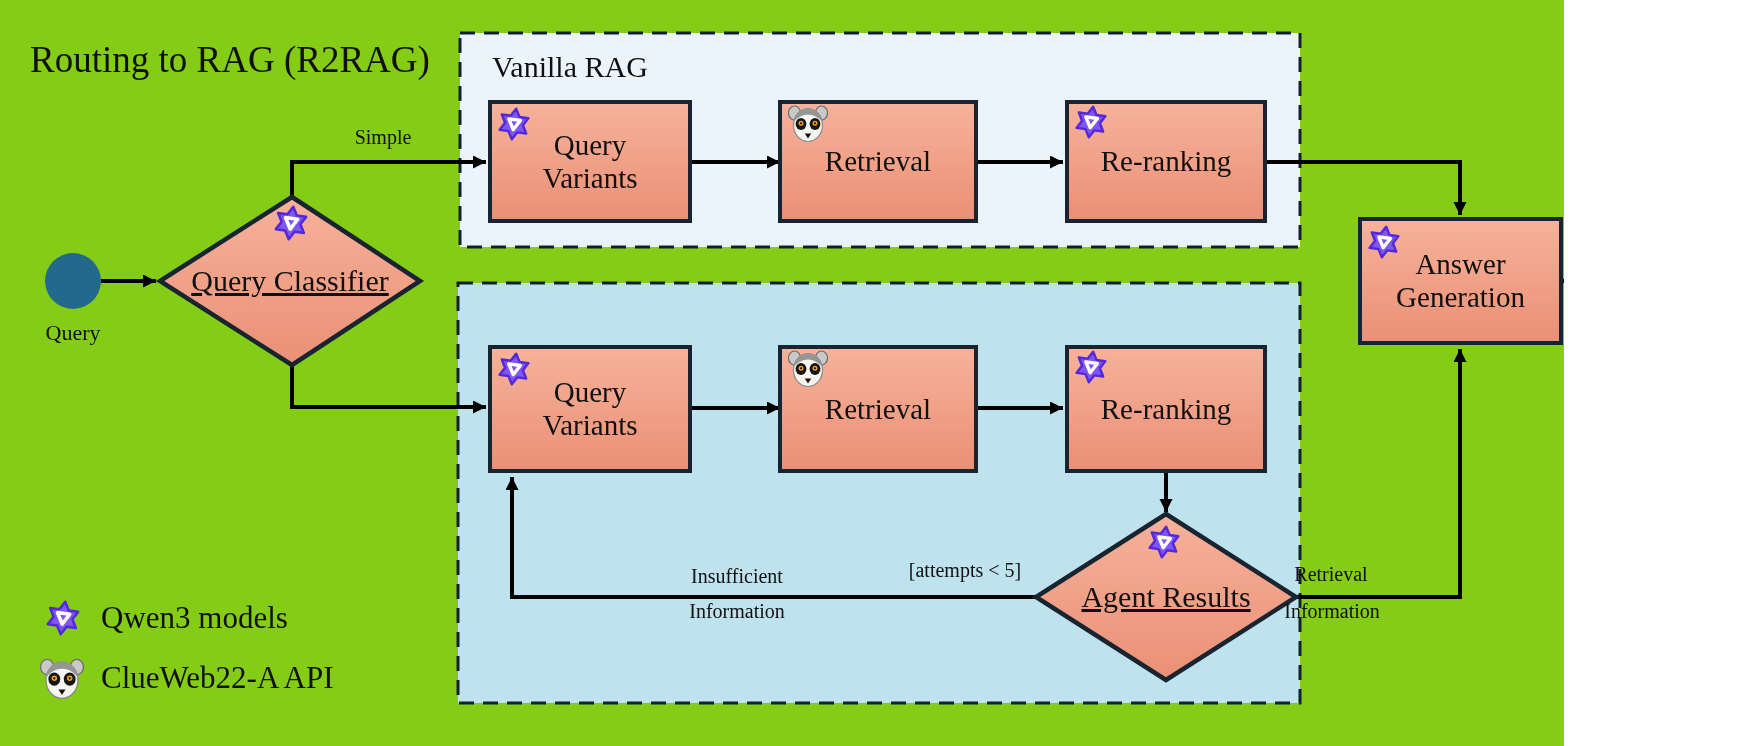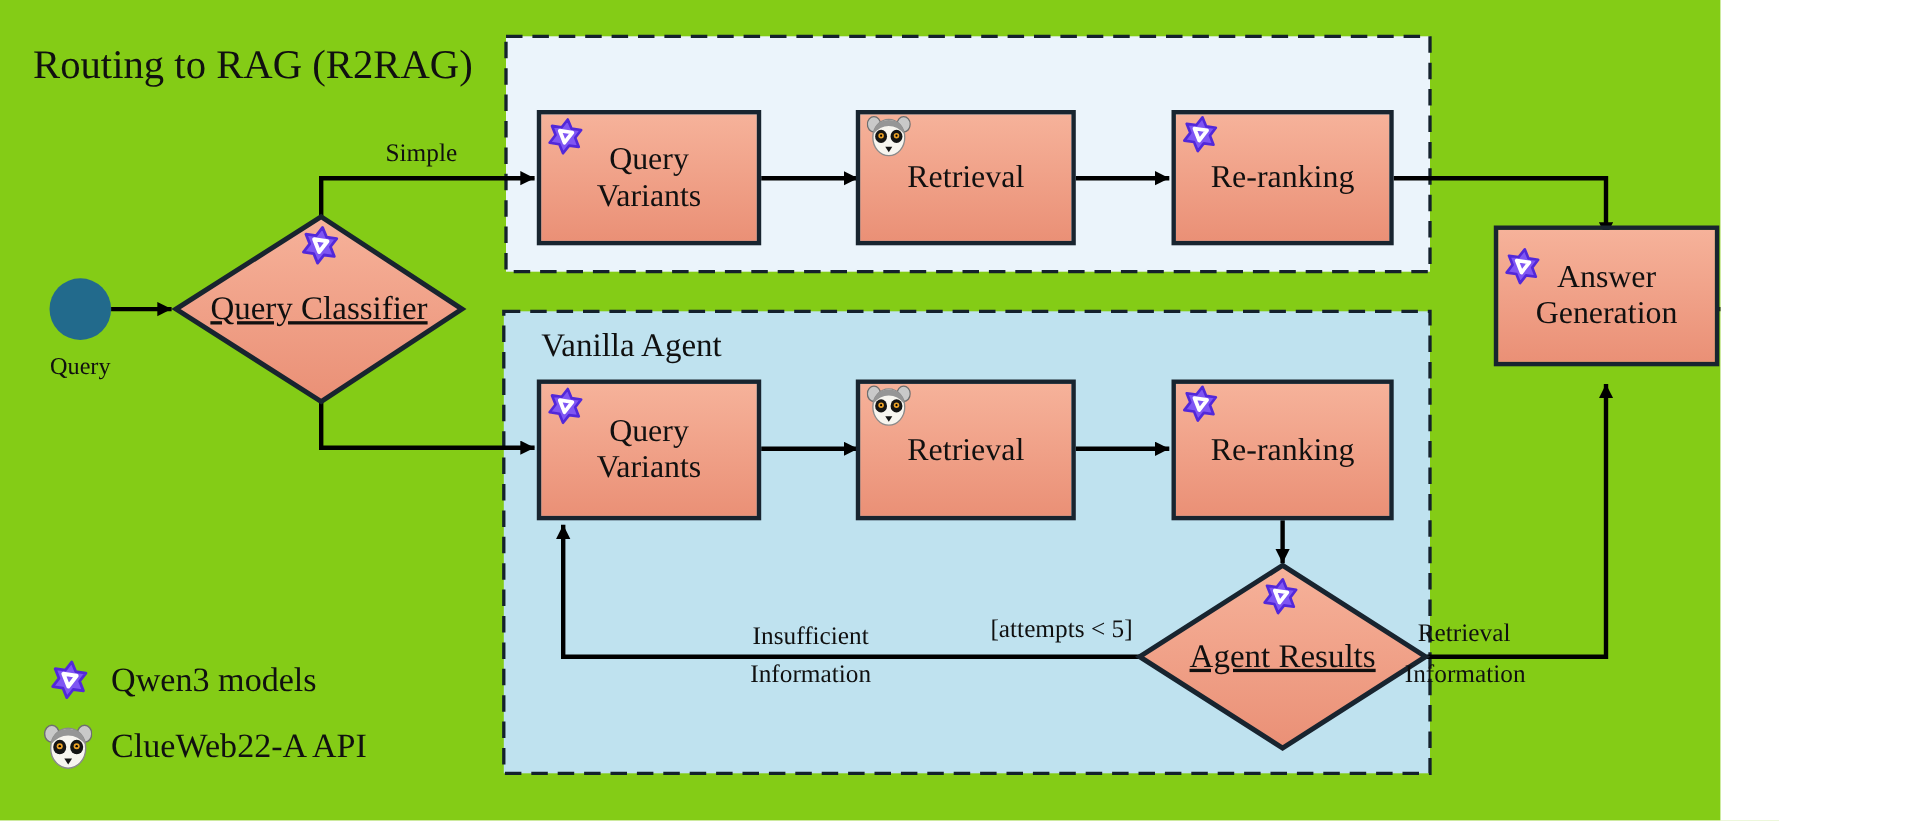--- a/index.html
+++ b/index.html
@@ -13,21 +13,21 @@
     position:absolute; box-sizing:border-box;
     border:4px solid #18242F;
     background:linear-gradient(180deg,#F6B29A 0%,#EA9076 100%);
     display:flex; align-items:center; justify-content:center;
     text-align:center; font-size:29px; line-height:1.13;
   }
   .node .txt { display:inline-block; }
   .node.narrow .txt { max-width:150px; }
   .node.medium .txt { max-width:180px; }
   .lane-label { position:absolute; font-size:30px; white-space:nowrap; }
-  .edge-lbl { font-size:23px;text-align:center; }
+  .edge-lbl { font-size:20px;text-align:center; }
   .title { position:absolute; font-size:37px; white-space:nowrap; }
   .terminal-lbl { font-size:22px; }
   .diamond-lbl { font-size:30px; line-height:34px;text-decoration:underline; }
   .legend-lbl { position:absolute; font-size:31px; line-height:36px; white-space:nowrap; }
   .icon { position:absolute; }
 </style>
 </head>
 <body>
 
 <div class="stage">
@@ -88,21 +88,21 @@
     <polygon points="292,197 420,281 292,365 160,281" fill="url(#gradNode)" stroke="#18242F" stroke-width="4.5"></polygon>
     <polygon points="1166,514 1296,597 1166,680 1036,597" fill="url(#gradNode)" stroke="#18242F" stroke-width="4.5"></polygon>
 
     <circle cx="73" cy="281" r="28" fill="#226A8C"></circle>
     <circle cx="1660" cy="281" r="26" fill="#ffffff" stroke="#1E607F" stroke-width="5"></circle>
     <circle cx="1660" cy="281" r="17.5" fill="#226A8C"></circle>
   </svg>
 
   <div class="title" style="left:30px; top:38px;">Routing to RAG (R2RAG)</div>
 
-  <div class="lane-label" style="left:492px; top:298px;">Vanilla Agent</div>
+  <div class="lane-label" style="left:492px; top:50px;">Vanilla RAG</div>
 
   <div class="node narrow" style="left:488px; top:100px; width:204px; height:123px;">
     <span class="txt">Query Variants</span>
   </div>
   <div class="node" style="left:778px; top:100px; width:200px; height:123px;">
     <span class="txt">Retrieval</span>
   </div>
   <div class="node" style="left:1065px; top:100px; width:202px; height:123px;">
     <span class="txt">Re-ranking</span>
   </div>
@@ -110,21 +110,21 @@
   <div class="node narrow" style="left:488px; top:345px; width:204px; height:128px;">
     <span class="txt">Query Variants</span>
   </div>
   <div class="node" style="left:778px; top:345px; width:200px; height:128px;">
     <span class="txt">Retrieval</span>
   </div>
   <div class="node" style="left:1065px; top:345px; width:202px; height:128px;">
     <span class="txt">Re-ranking</span>
   </div>
 
-  <div class="node medium" style="left:1358px; top:205px; width:205px; height:128px;align-items:center;">
+  <div class="node medium" style="left:1358px; top:217px; width:205px; height:128px;align-items:center;">
     <span class="txt">Answer Generation</span>
   </div>
 
   <div class="lbl diamond-lbl" style="left:165px; top:264px; width:250px;">Query Classifier</div>
   <div class="lbl diamond-lbl" style="left:1046px; top:580px; width:240px;">Agent Results</div>
 
   <div class="lbl terminal-lbl" style="left:0px; top:320px; width:146px;">Query</div>
   <div class="lbl terminal-lbl" style="left:1571px; top:321px; width:180px;">Response</div>
 
   <div class="lbl edge-lbl" style="left:303px; top:126px; width:160px;">Simple</div>

